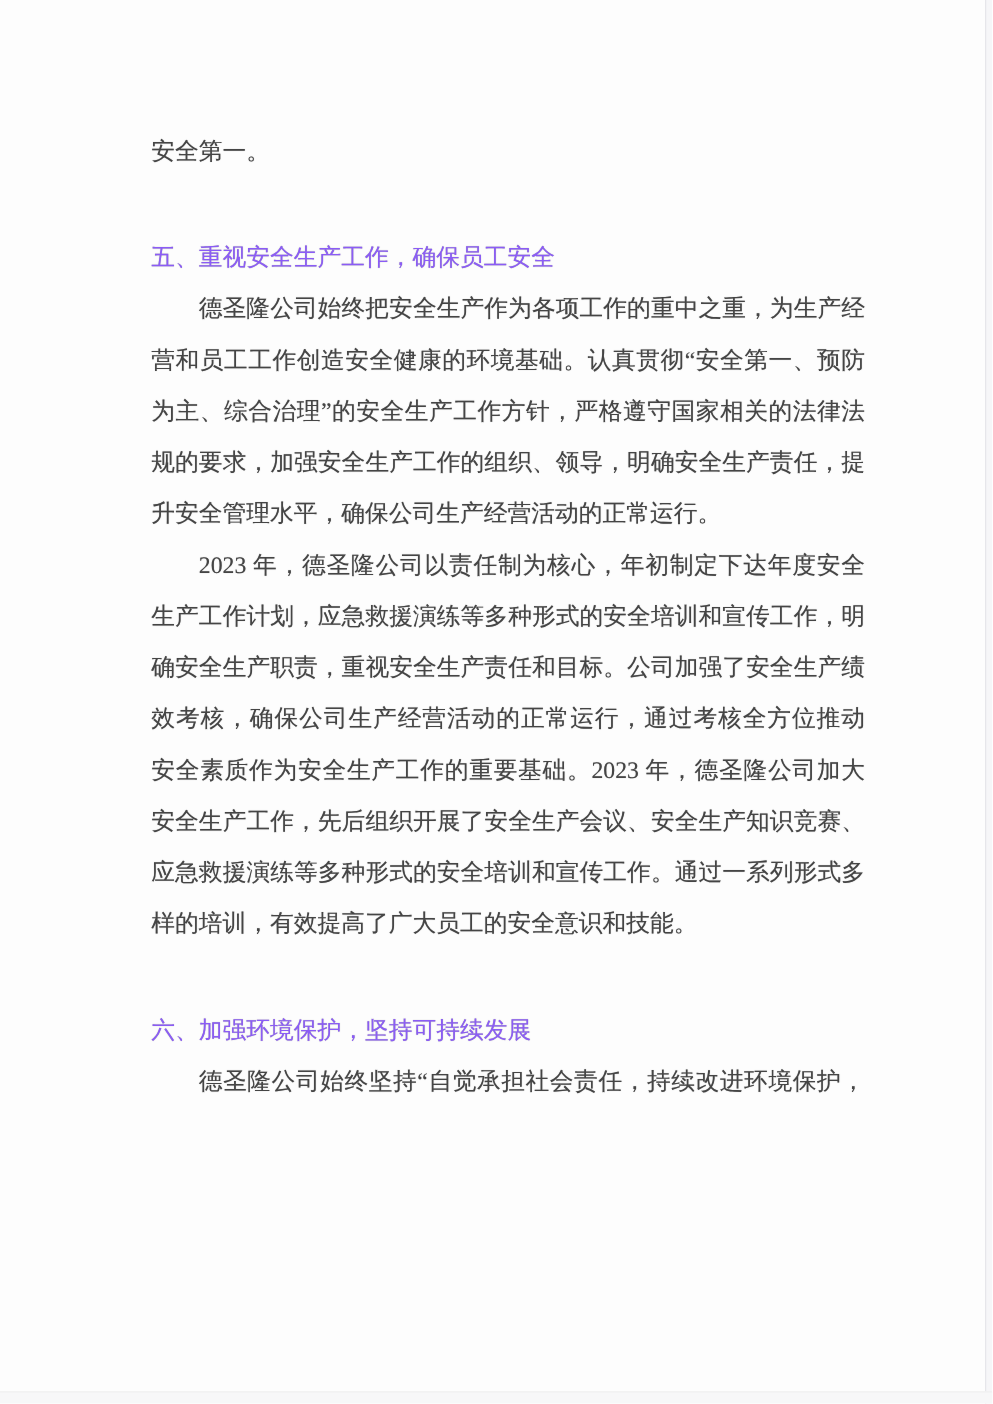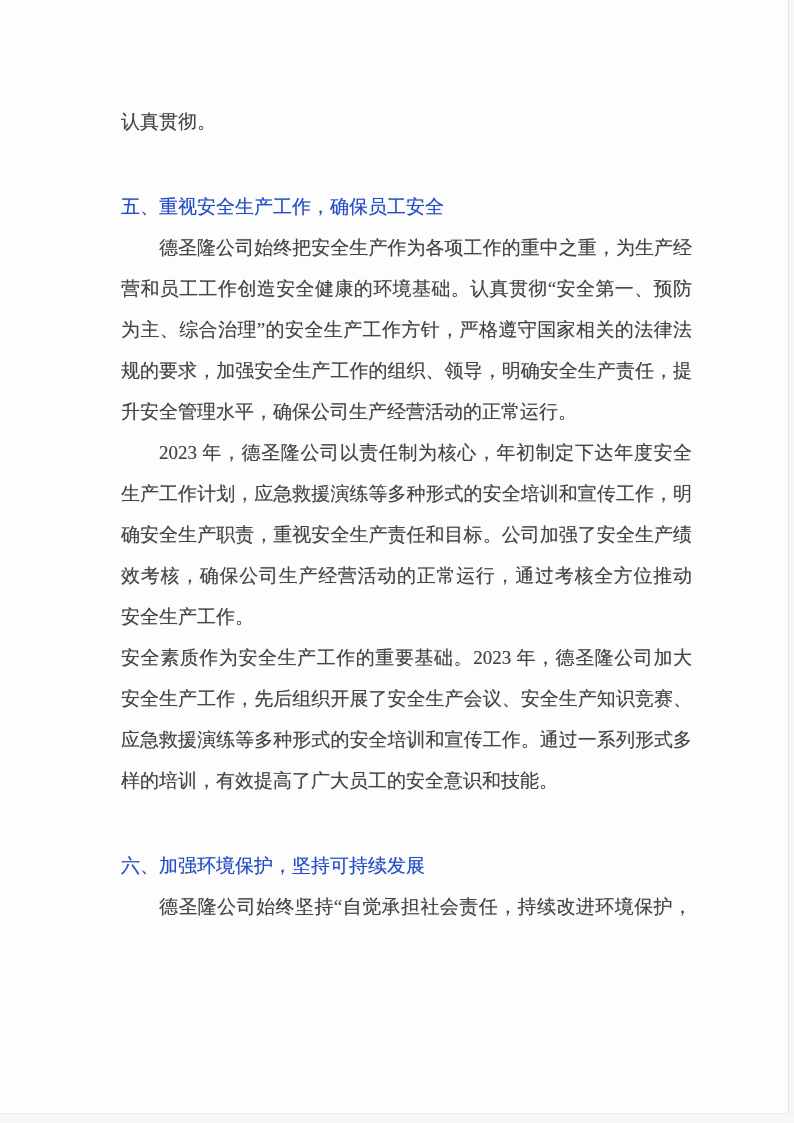--- a/index.html
+++ b/index.html
@@ -53,44 +53,43 @@
     white-space: normal;
     text-align: justify;
     text-align-last: justify;
   }
   .indent {
     text-indent: 38px;
   }
   .heading {
     margin-top: 44px;
     font-weight: normal;
-    color: #1d4ed8;
+    color: #8b5cf6;
   }
 </style>
 </head>
 <body>
 
 <div class="page">
   <div class="content">
 
-    <div class="line">认真贯彻。</div>
+    <div class="line">安全第一。</div>
 
     <h2 class="line heading">五、重视安全生产工作，确保员工安全</h2>
 
     <div class="line fill indent">德圣隆公司始终把安全生产作为各项工作的重中之重，为生产经</div>
     <div class="line fill">营和员工工作创造安全健康的环境基础。认真贯彻“安全第一、预防</div>
     <div class="line fill">为主、综合治理”的安全生产工作方针，严格遵守国家相关的法律法</div>
     <div class="line fill">规的要求，加强安全生产工作的组织、领导，明确安全生产责任，提</div>
     <div class="line">升安全管理水平，确保公司生产经营活动的正常运行。</div>
 
     <div class="line fill indent">2023 年，德圣隆公司以责任制为核心，年初制定下达年度安全</div>
     <div class="line fill">生产工作计划，应急救援演练等多种形式的安全培训和宣传工作，明</div>
     <div class="line fill">确安全生产职责，重视安全生产责任和目标。公司加强了安全生产绩</div>
     <div class="line fill">效考核，确保公司生产经营活动的正常运行，通过考核全方位推动</div>
-    <div class="line">安全生产工作。</div>
 
     <div class="line fill">安全素质作为安全生产工作的重要基础。2023 年，德圣隆公司加大</div>
     <div class="line fill">安全生产工作，先后组织开展了安全生产会议、安全生产知识竞赛、</div>
     <div class="line fill">应急救援演练等多种形式的安全培训和宣传工作。通过一系列形式多</div>
     <div class="line">样的培训，有效提高了广大员工的安全意识和技能。</div>
 
     <h2 class="line heading">六、加强环境保护，坚持可持续发展</h2>
 
     <div class="line fill indent">德圣隆公司始终坚持“自觉承担社会责任，持续改进环境保护，</div>
 

